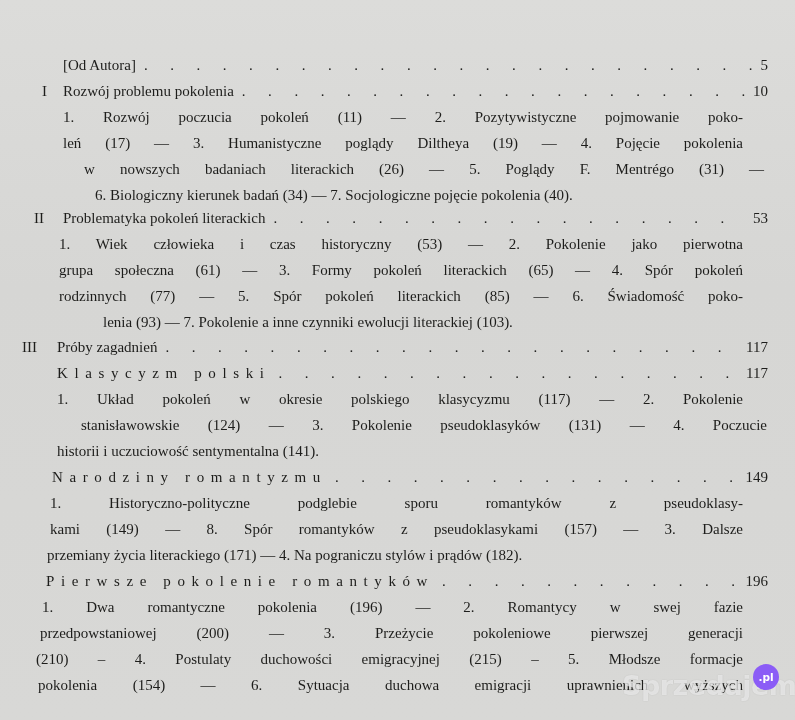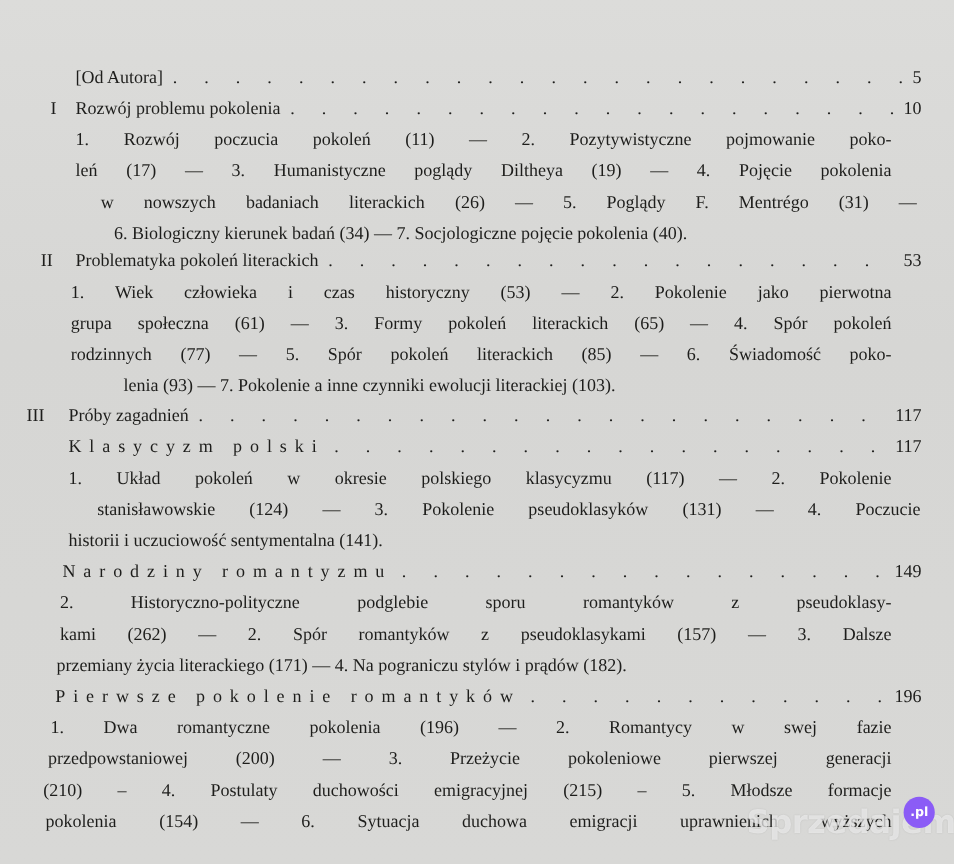--- a/index.html
+++ b/index.html
@@ -144,22 +144,22 @@
   <div class="line body-text" style="top:386px; left:57px; width:686px;">1. Układ pokoleń w okresie polskiego klasycyzmu (117) — 2. Pokolenie</div>
   <div class="line body-text" style="top:412px; left:57px; width:686px;margin-left:24px;">stanisławowskie (124) — 3. Pokolenie pseudoklasyków (131) — 4. Poczucie</div>
   <div class="line body-text last" style="top:438px; left:57px; width:686px;">historii i uczuciowość sentymentalna (141).</div>
 
   <div class="line entry" style="top:464px; left:52px; width:716px;">
     <span class="title spaced">Narodziny romantyzmu</span>
     <span class="dots">. . . . . . . . . . . . . . . . . . . . . . . . . . . . . . . . . . . . . . . . . . . . . . . . . . . . . . . . . . . . .</span>
     <span class="page-num">149</span>
   </div>
 
-  <div class="line body-text" style="top:490px; left:50px; width:693px;">2. Historyczno-polityczne podglebie sporu romantyków z pseudoklasy-</div>
-  <div class="line body-text" style="top:516px; left:50px; width:693px;">kami (262) — 2. Spór romantyków z pseudoklasykami (157) — 3. Dalsze</div>
+  <div class="line body-text" style="top:490px; left:50px; width:693px;">1. Historyczno-polityczne podglebie sporu romantyków z pseudoklasy-</div>
+  <div class="line body-text" style="top:516px; left:50px; width:693px;">kami (149) — 8. Spór romantyków z pseudoklasykami (157) — 3. Dalsze</div>
   <div class="line body-text last" style="top:542px; left:47px; width:696px;">przemiany życia literackiego (171) — 4. Na pograniczu stylów i prądów (182).</div>
 
   <div class="line entry" style="top:568px; left:46px; width:722px;">
     <span class="title spaced">Pierwsze pokolenie romantyków</span>
     <span class="dots">. . . . . . . . . . . . . . . . . . . . . . . . . . . . . . . . . . . . . . . . . . . . . . . . . . . . . . . . . . . . .</span>
     <span class="page-num">196</span>
   </div>
 
   <div class="line body-text" style="top:594px; left:42px; width:701px;">1. Dwa romantyczne pokolenia (196) — 2. Romantycy w swej fazie</div>
   <div class="line body-text" style="top:620px; left:40px; width:703px;">przedpowstaniowej (200) — 3. Przeżycie pokoleniowe pierwszej generacji</div>

